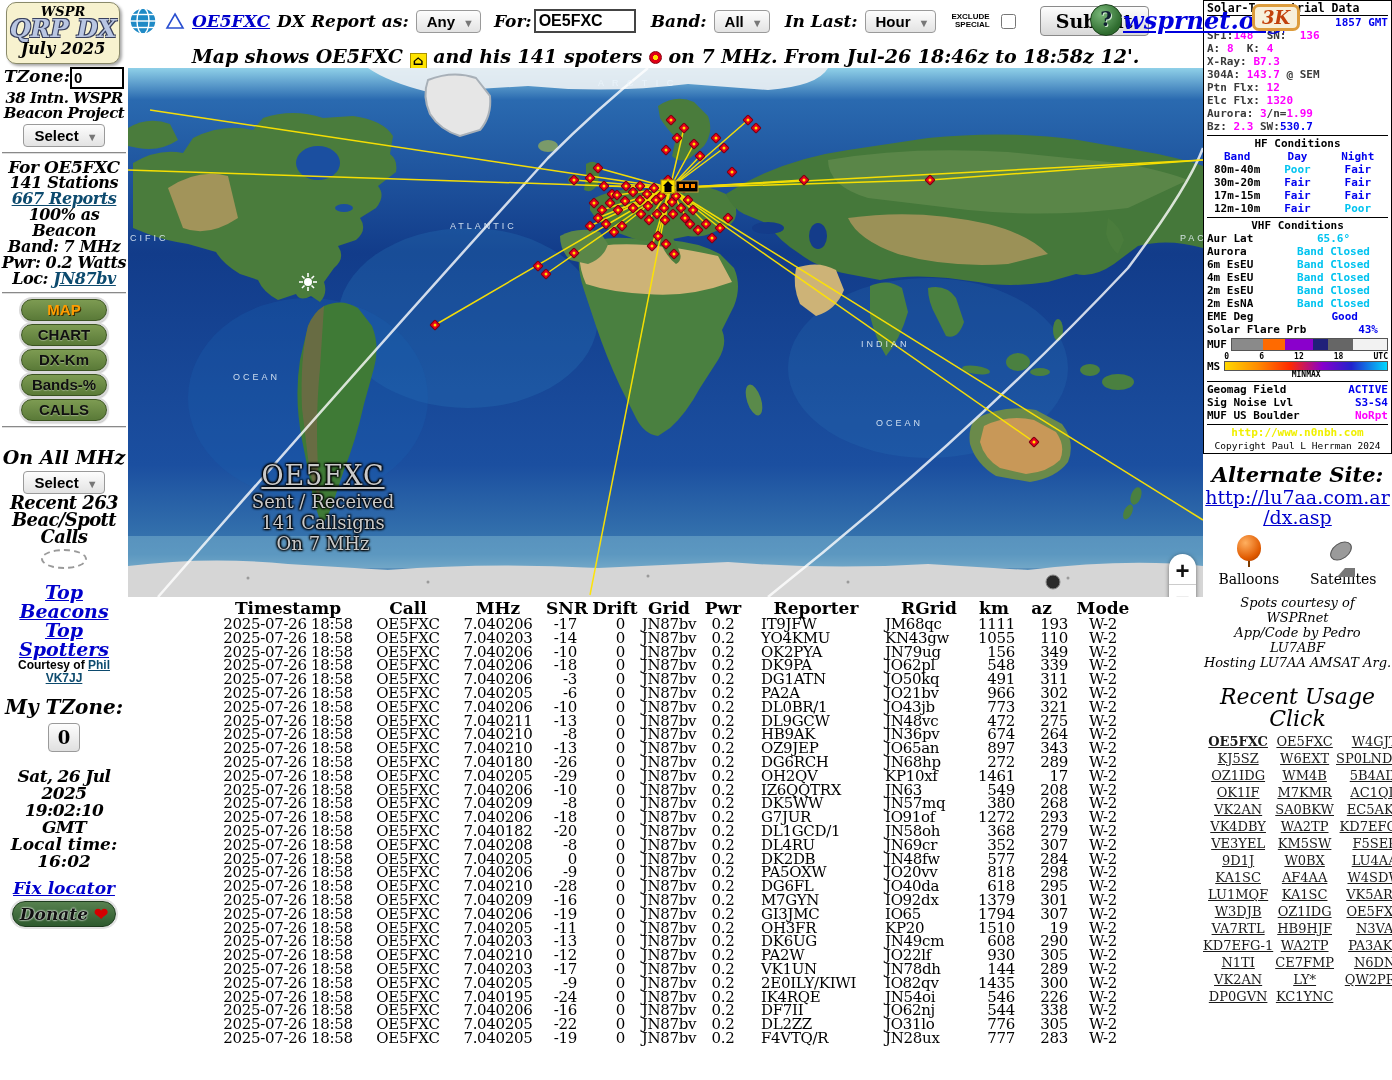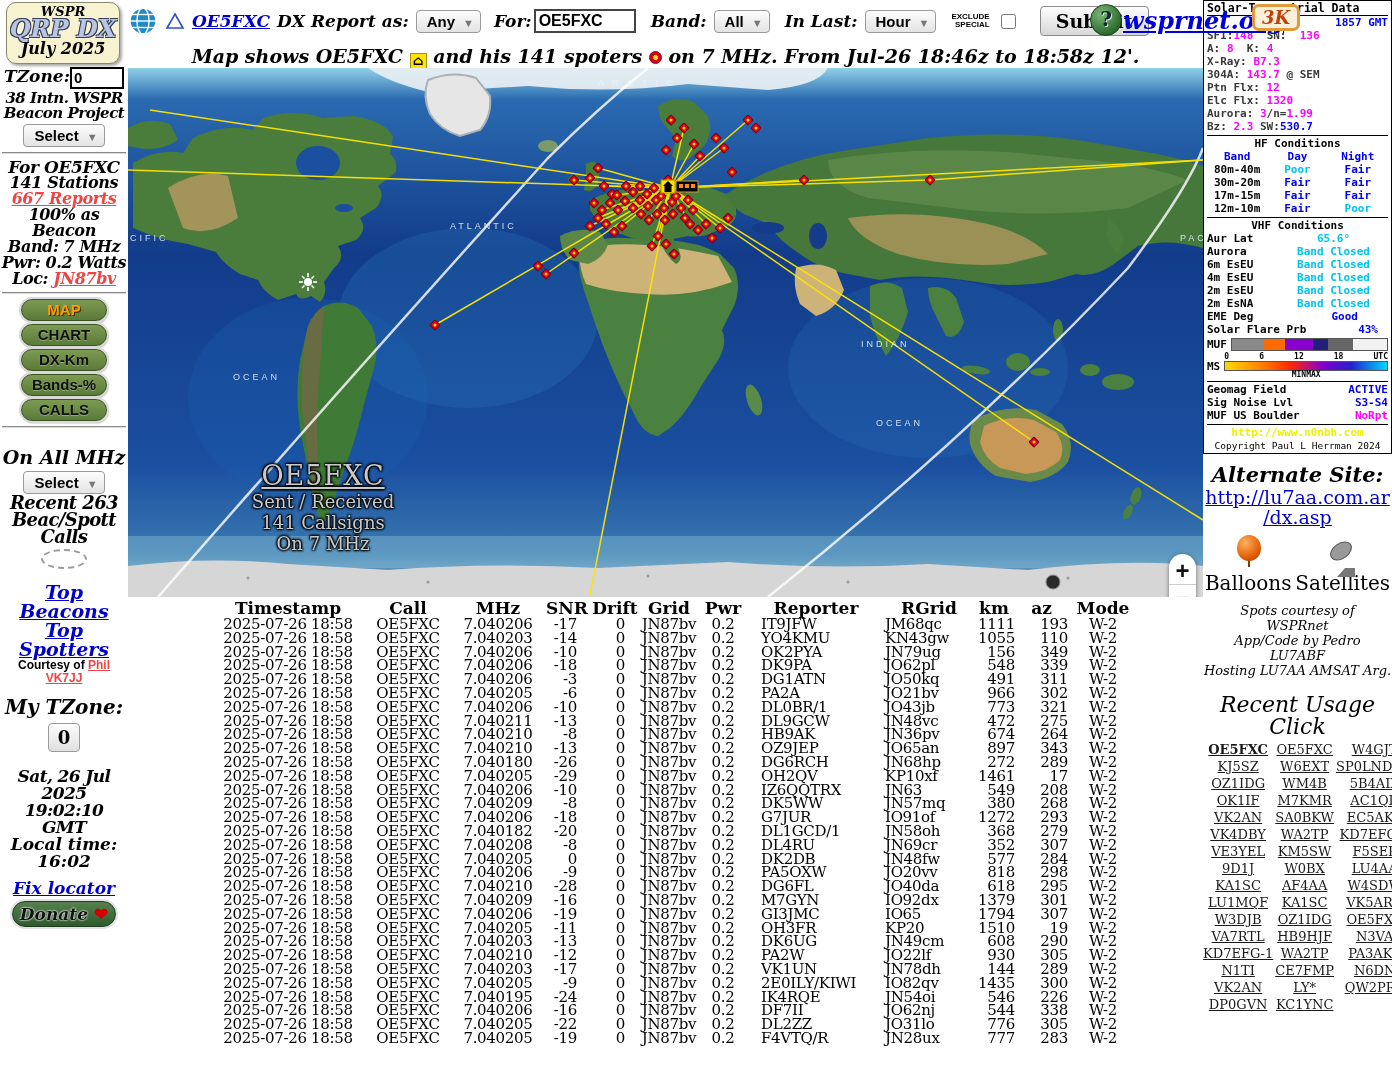--- a/index.html
+++ b/index.html
@@ -18,21 +18,21 @@
   .lb-row{font-weight:bold;font-style:italic;}
   #tzrow{margin-top:66px;font-size:17px;}
   #tzrow input{width:46px;height:18px;border:2px solid #000;font:bold 15px "Liberation Sans",sans-serif;padding:0 2px;vertical-align:middle;}
   #project{font-size:15px;line-height:15px;margin-top:2px;letter-spacing:-0.5px;}
   .sel{display:inline-block;background:linear-gradient(#fdfdfd,#e3e3e3);border:1px solid #9a9a9a;
        border-radius:4px;padding:2px 6px 2px 10px;font:bold 15px "Liberation Sans",sans-serif;cursor:pointer;}
   .sel .arr{color:#777;font-size:11px;margin-left:8px;}
   .lb-sep{border:none;border-top:2px groove #ddd;margin:5px 2px;}
   #stats div{font-size:16px;line-height:16px;font-weight:bold;font-style:italic;letter-spacing:-0.4px;}
   #stats .for{font-size:17px;}
-  a.blue{color:#ef4444;}
+  a.blue{color:#0c4a6e;}
   .pill{display:block;width:86px;margin:3px auto;padding:1px 0 2px;border-radius:12px;
         background:linear-gradient(#7d9b52,#5a7a38);border:1px solid #3c5422;
         box-shadow:0 0 0 2px #d9d9d9,1px 2px 2px rgba(0,0,0,.4);
         font:bold 15px "Liberation Sans",sans-serif;color:#101010;cursor:pointer;text-shadow:0 1px 1px rgba(255,255,255,.35);}
   .pill.active{color:#ff9d00;text-shadow:1px 1px 0 #3a2a00;}
   #onall{font-size:19px;margin-top:18px;}
   #recent{font-size:18px;line-height:17px;letter-spacing:-0.6px;}
   .spinner{width:42px;height:16px;margin:4px auto;border:2px dashed #9a9a9a;border-radius:50%;}
   .toplink{display:block;font-size:19px;line-height:19px;font-weight:bold;font-style:italic;color:#0000cc;}
   #courtesy{font-size:12px;font-weight:bold;line-height:13px;font-family:"Liberation Sans",sans-serif;}
@@ -106,21 +106,21 @@
   #alt .al{font-size:21px;font-weight:bold;font-style:italic;}
   #alt a{font-size:19px;color:#0000cc;display:block;line-height:20px;}
   #icons{display:flex;justify-content:space-around;margin-top:8px;align-items:flex-end;}
   .balloon{width:26px;height:32px;position:relative;cursor:pointer;}
   .balloon .b{width:24px;height:26px;border-radius:50% 50% 48% 48%;
       background:radial-gradient(circle at 35% 30%,#ffb060,#e05a00 65%,#9c3a00);margin:0 auto;}
   .balloon .t{width:2px;height:6px;background:#7a3a00;margin:0 auto;}
   .sat{width:30px;height:32px;position:relative;cursor:pointer;}
   .sat .dish{width:22px;height:14px;background:#9a9a9a;border-radius:50%;transform:rotate(-35deg);border:1px solid #555;margin-top:8px;}
   .sat .mast{width:10px;height:9px;border-left:8px solid transparent;border-bottom:9px solid #777;margin-left:8px;}
-  #iconlbl{display:flex;justify-content:space-around;font-size:20px;margin-top:4px;}
+  #iconlbl{display:flex;justify-content:space-around;font-size:14px;margin-top:4px;}
   #credits{margin-top:8px;text-align:center;font-size:13px;font-style:italic;line-height:15px;}
   #usagettl{margin-top:16px;text-align:center;font-size:22px;font-style:italic;line-height:22px;}
   #callgrid{margin-top:4px;display:grid;grid-template-columns:1fr 1fr 1fr;row-gap:2px;column-gap:2px;
             font-size:13px;text-align:center;}
   #callgrid a{color:#1a1a1a;white-space:nowrap;cursor:pointer;}
   #callgrid a:first-child{font-weight:bold;}
   
   #tablearea{position:absolute;left:213px;top:600px;width:930px;}
   table{border-collapse:collapse;table-layout:fixed;width:925px;}
   th{font-size:17px;font-weight:bold;padding:0;}

